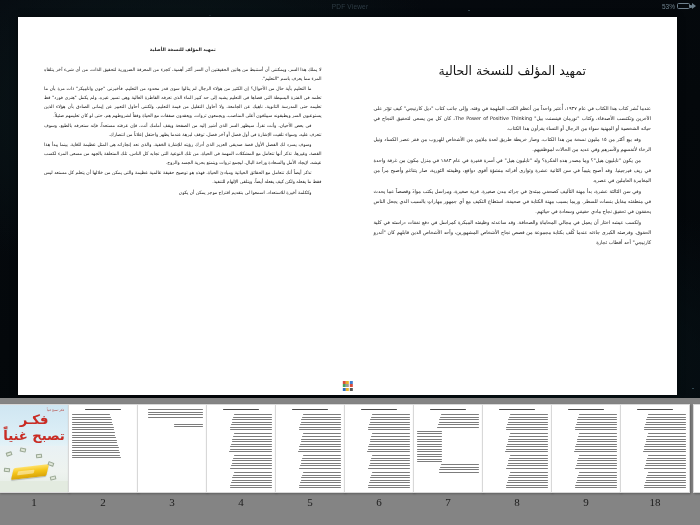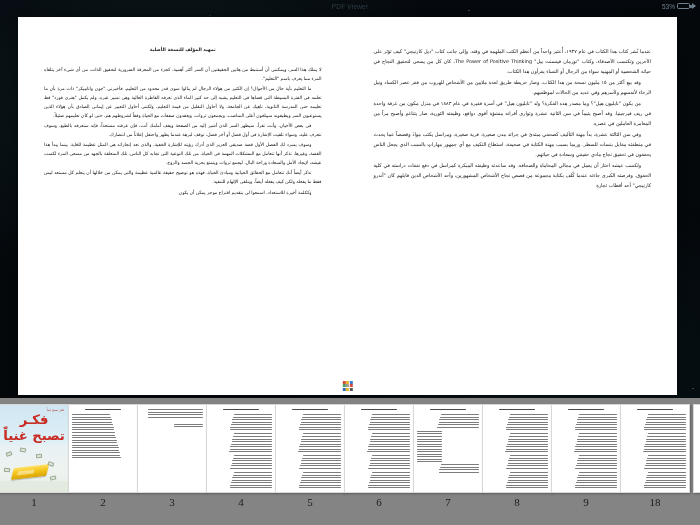--- a/index.html
+++ b/index.html
@@ -289,20 +289,21 @@
       <div class="page-heading-small">تمهيد المؤلف للنسخة الأصلية</div>
       <div class="body-par">لا يملك هذا السر، ويمكنني أن أستنبط من هاتين الحقيقتين أن السر أكثر أهمية، كجزء من المعرفة الضرورية لتحقيق الذات، من أي شيء آخر يتلقاه المرء مما يعرف باسم "التعليم".</div>
       <div class="body-par indent">ما التعليم بأية حال من الأحوال؟ إن الكثير من هؤلاء الرجال لم ينالوا سوى قدر محدود من التعليم، فأخبرني "جون وانامِيكر" ذات مرة بأن ما تعلمه في الفترة البسيطة التي قضاها في التعليم يشبه إلى حد كبير الماء الذي تعرفه القاطرة العالية وهي تسير عبره، ولم يكمل "هنري فورد" قط تعليمه حتى المدرسة الثانوية، ناهيك عن الجامعة، ولا أحاول التقليل من قيمة التعليم، ولكنني أحاول التعبير عن إيماني الصادق بأن هؤلاء الذين يستوعبون السر ويطبقونه سيبلغون أعلى المناصب، ويجمعون ثروات، ويعقدون صفقات مع الحياة وفقاً لشروطهم هم، حتى لو كان تعليمهم ضئيلاً.</div>
       <div class="body-par indent">في بعض الأحيان، وأنت تقرأ، سيظهر السر الذي أشير إليه من الصفحة ويقف أمامك أنت، فإن عرفته مستعداً، فإنه ستعرفه بالطبع، وسوف تتعرف عليه، وسواء تلقيت الإشارة في أول فصل أو آخر فصل، توقف لبرهة عندما يظهر واحتفل إعلاناً من انتصارك.</div>
       <div class="body-par indent">وسوف يسرد لك الفصل الأول قصة صديقي العزيز الذي أدرك رؤيته للإشارة الخفية، والذي نعد إنجازاته هي المثل عظيمة للغاية. بينما يبدأ هذا القصة، وغيرها، تذكر أنها تتعامل مع المشكلات المهمة في الحياة، من تلك النوعية التي تجابه كل الناس، تلك المتعلقة بالجهد من مسعى المرء لكسب عيشه، لإيجاد الأمل والسعادة وراحة البال، ليجمع ثروات ويتمتع بحرية الجسد والروح.</div>
       <div class="body-par indent">تذكر أيضاً أنك تتعامل مع الحقائق الحياتية ومبادئ الحياة، فهذه هو توضيح حقيقة عالمية عظيمة والتي يمكن من خلالها أن يتعلم كل مستعد ليس فقط ما يفعله ولكن كيف يفعله أيضاً، ويتلقى الإلهام للتنفيذ.</div>
       <div class="body-par indent">وككلمة أخيرة للاستعداد، اسمعوا لي بتقديم اقتراح موجز يمكن أن يكون</div>
     </div>
 
     <div class="page page-right">
+      <div class="page-title-big">تمهيد المؤلف للنسخة الحالية</div>
       <div class="body-par wide">عندما نُشر كتاب هذا الكتاب في عام ١٩٣٧، أُعتبر واحداً من أعظم الكتب الملهمة في وقته. وإلى جانب كتاب "ديل كارنيجي" كيف تؤثر على الآخرين وتكتسب الأصدقاء، وكتاب "نورمان فينسنت بيل" The Power of Positive Thinking، كان كل من يسعى لتحقيق النجاح في حياته الشخصية أو المهنية سواء من الرجال أو النساء يقرأون هذا الكتاب.</div>
       <div class="body-par wide indent">وقد بيع أكثر من ١٥ مليون نسخة من هذا الكتاب، وصار خريطة طريق لعدة ملايين من الأشخاص للهروب من فقر عصر الكساد ونيل الرخاء لأنفسهم ولأسرهم وفي عديد من الحالات لموظفيهم.</div>
       <div class="body-par wide indent">من يكون "نابليون هيل"؟ وما مصدر هذه الفكرة؟ ولد "نابليون هيل" في أسرة فقيرة في عام ١٨٨٣ في منزل مكون من غرفة واحدة في ريف فيرجينيا. وقد أصبح يتيماً في سن الثانية عشرة وتوارى أقرانه منشؤة أقوى دوافع، وظيفته الثورية، صار يتناغم وأصبح مراً من المغامرة العاملين في عصره.</div>
       <div class="body-par wide indent">وفي سن الثالثة عشرة، بدأ مهنة التأليف كصحفي مبتدئ في جرائد مدن صغيرة. قرية صغيرة، ومراسل يكتب موادَ وقصصاً عما يحدث في منطقته مقابل بنسات للسطر. وربما بسبب مهنة الكتابة في صحيفة، استطاع التكيف مع أي جمهور مهاراتٍ بالسبب الذي يجعل الناس يحققون في تحقيق نجاح مادي حقيقي وسعادة في حياتهم.</div>
       <div class="body-par wide indent">ولكسب عيشه اختار أن يعمل في مجالي المحاماة والصحافة. وقد ساعدته وظيفته المبكرة كمراسل في دفع نفقات دراسته في كلية الحقوق. وفرصته الكبرى جاءته عندما كُلف بكتابة مجموعة من قصص نجاح الأشخاص المشهورين، وأحد الأشخاص الذين قابلهم كان "أندرو كارنيجي" أحد أقطاب تجارة</div>
     </div>
 
     <div class="gutter-logo" id="gutterlogo">
         <i style="background: rgb(217, 76, 61);"></i>
         <i style="background: rgb(232, 180, 43);"></i>

